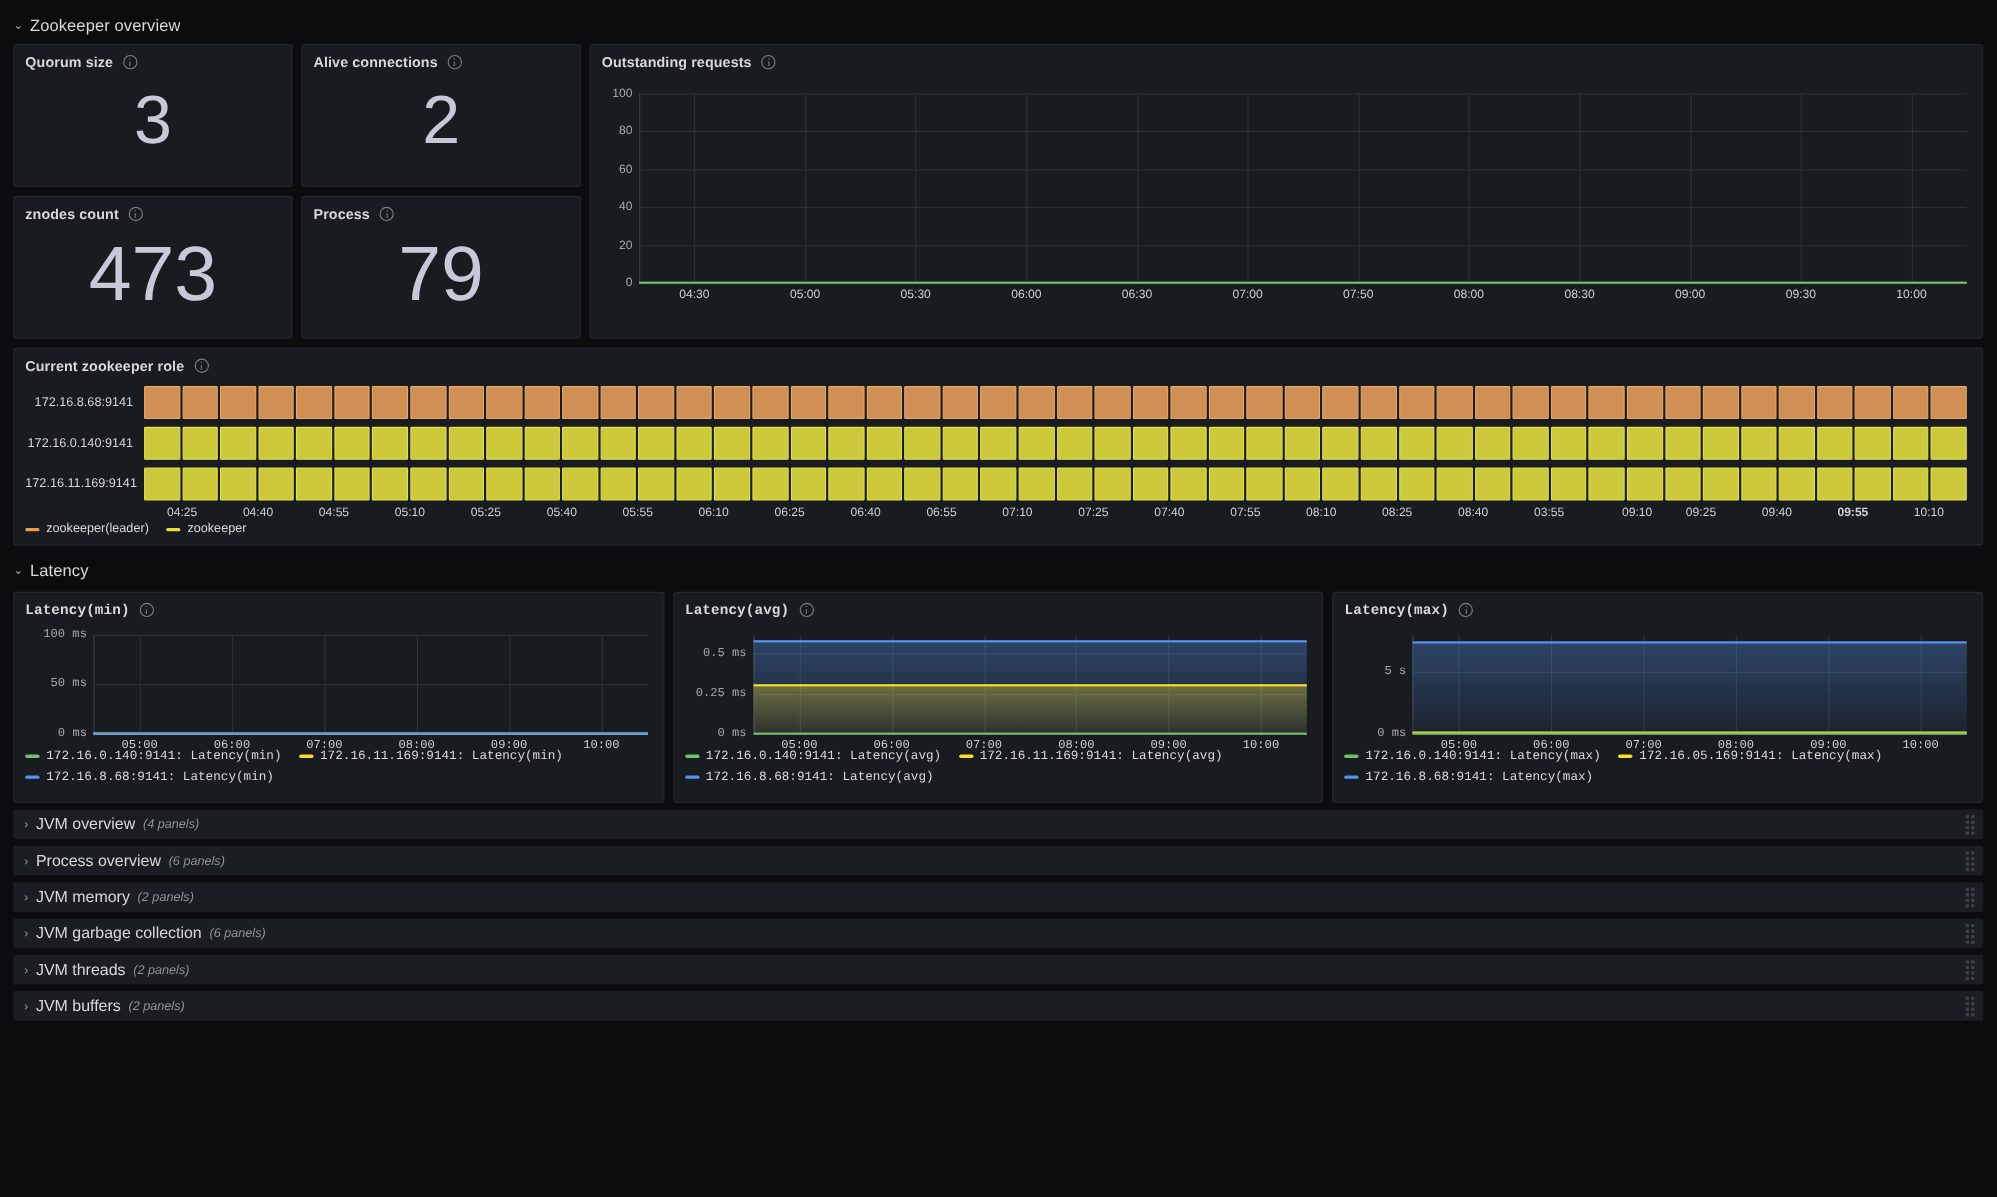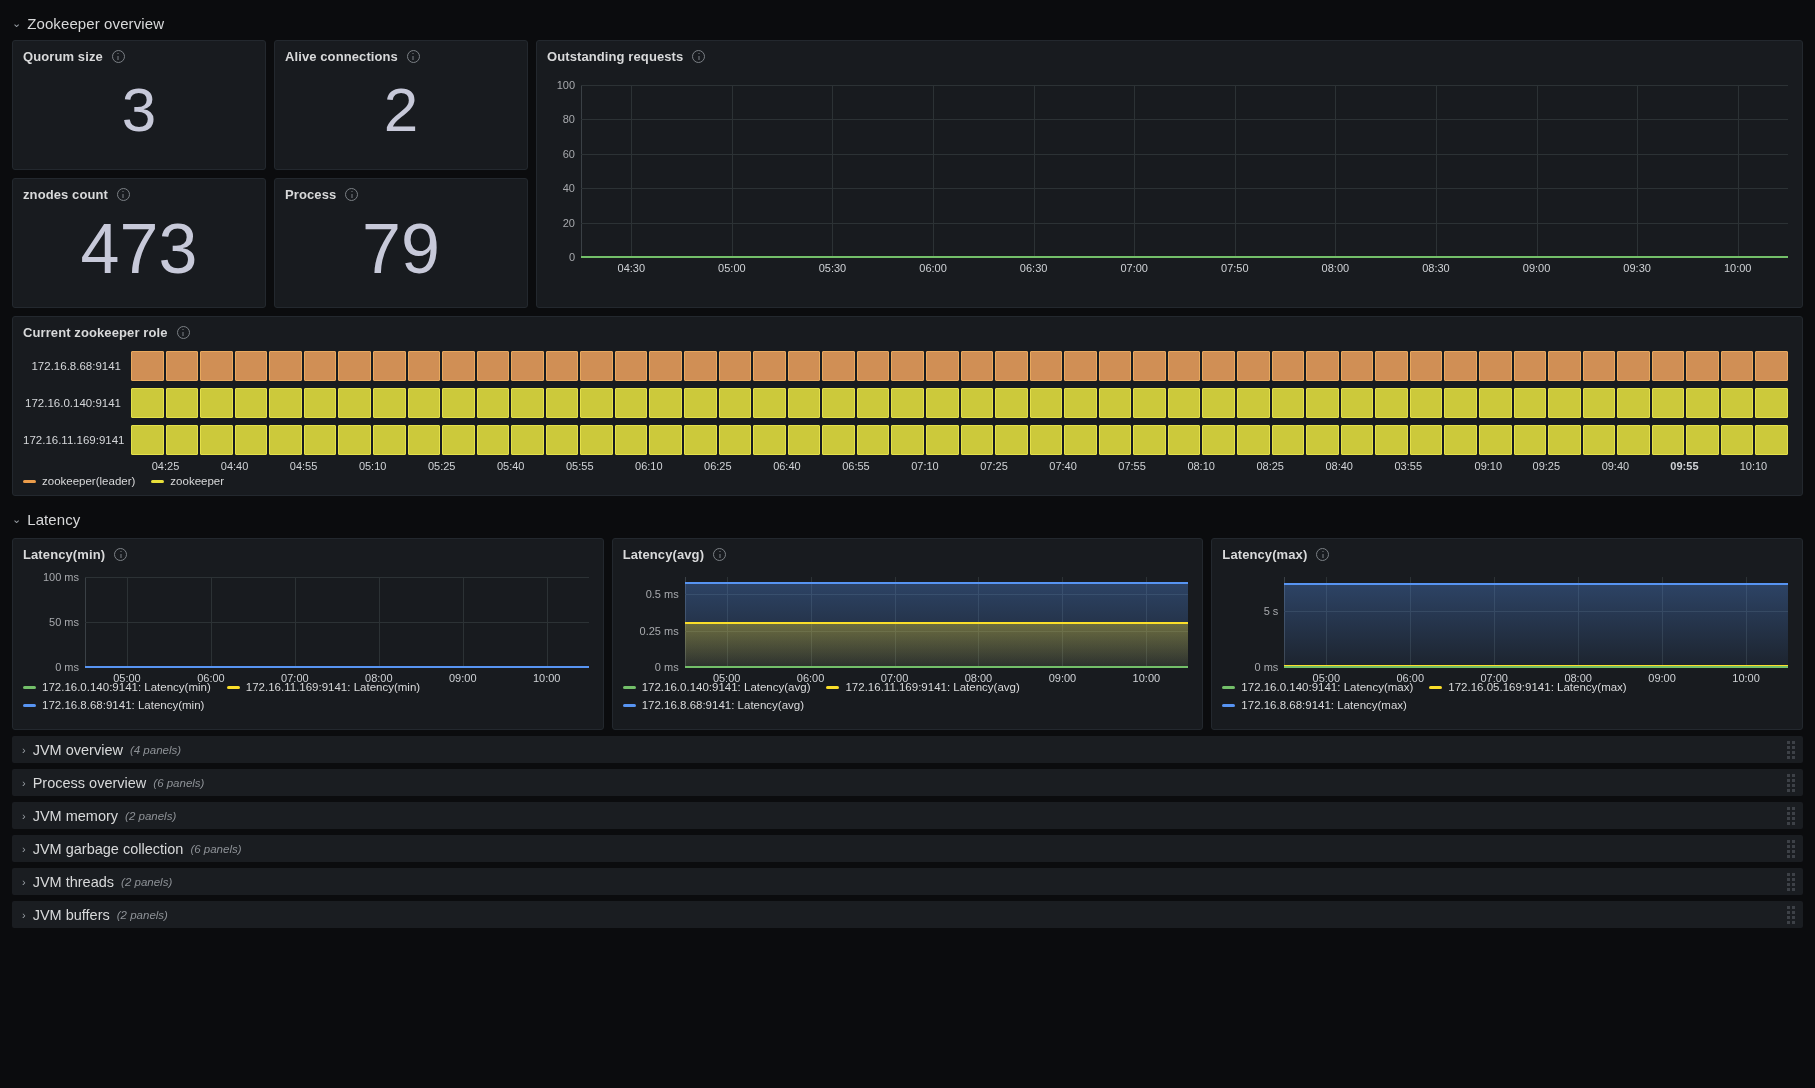--- a/index.html
+++ b/index.html
@@ -110,21 +110,21 @@
   .tl-track { flex: 1; height: 30px; display: flex; gap: 2px; position: relative; }
   .tl-cell { flex: 1; height: 100%; border-radius: 1px; }
   .tl-axis { position: relative; height: 18px; margin-left: 108px; margin-top: 2px; }
   .tl-xlabel {
     position: absolute; font-size: 11px; color: #cfd2d6;
     transform: translateX(-50%); white-space: nowrap; top: 0;
   }
 
   
   .lat-grid { display: flex; gap: 8px; margin-top: 6px; }
-  .lat-panel { flex: 1; height: 192px; position: relative; }
+  .lat-panel { flex: 1; height: 192px; position: relative; font-family: Liberation Mono, monospace; }
 
   
   .collapsed-row {
     display: flex; align-items: center; gap: 7px;
     height: 27px; margin-top: 6px;
     background: #1a1d21; border-radius: 2px;
     padding: 0 10px; position: relative;
   }
   .collapsed-row .chev { font-size: 11px; color: #9aa0a6; }
   .collapsed-title { font-size: 14.5px; font-weight: 500; color: #d8d9da; }

